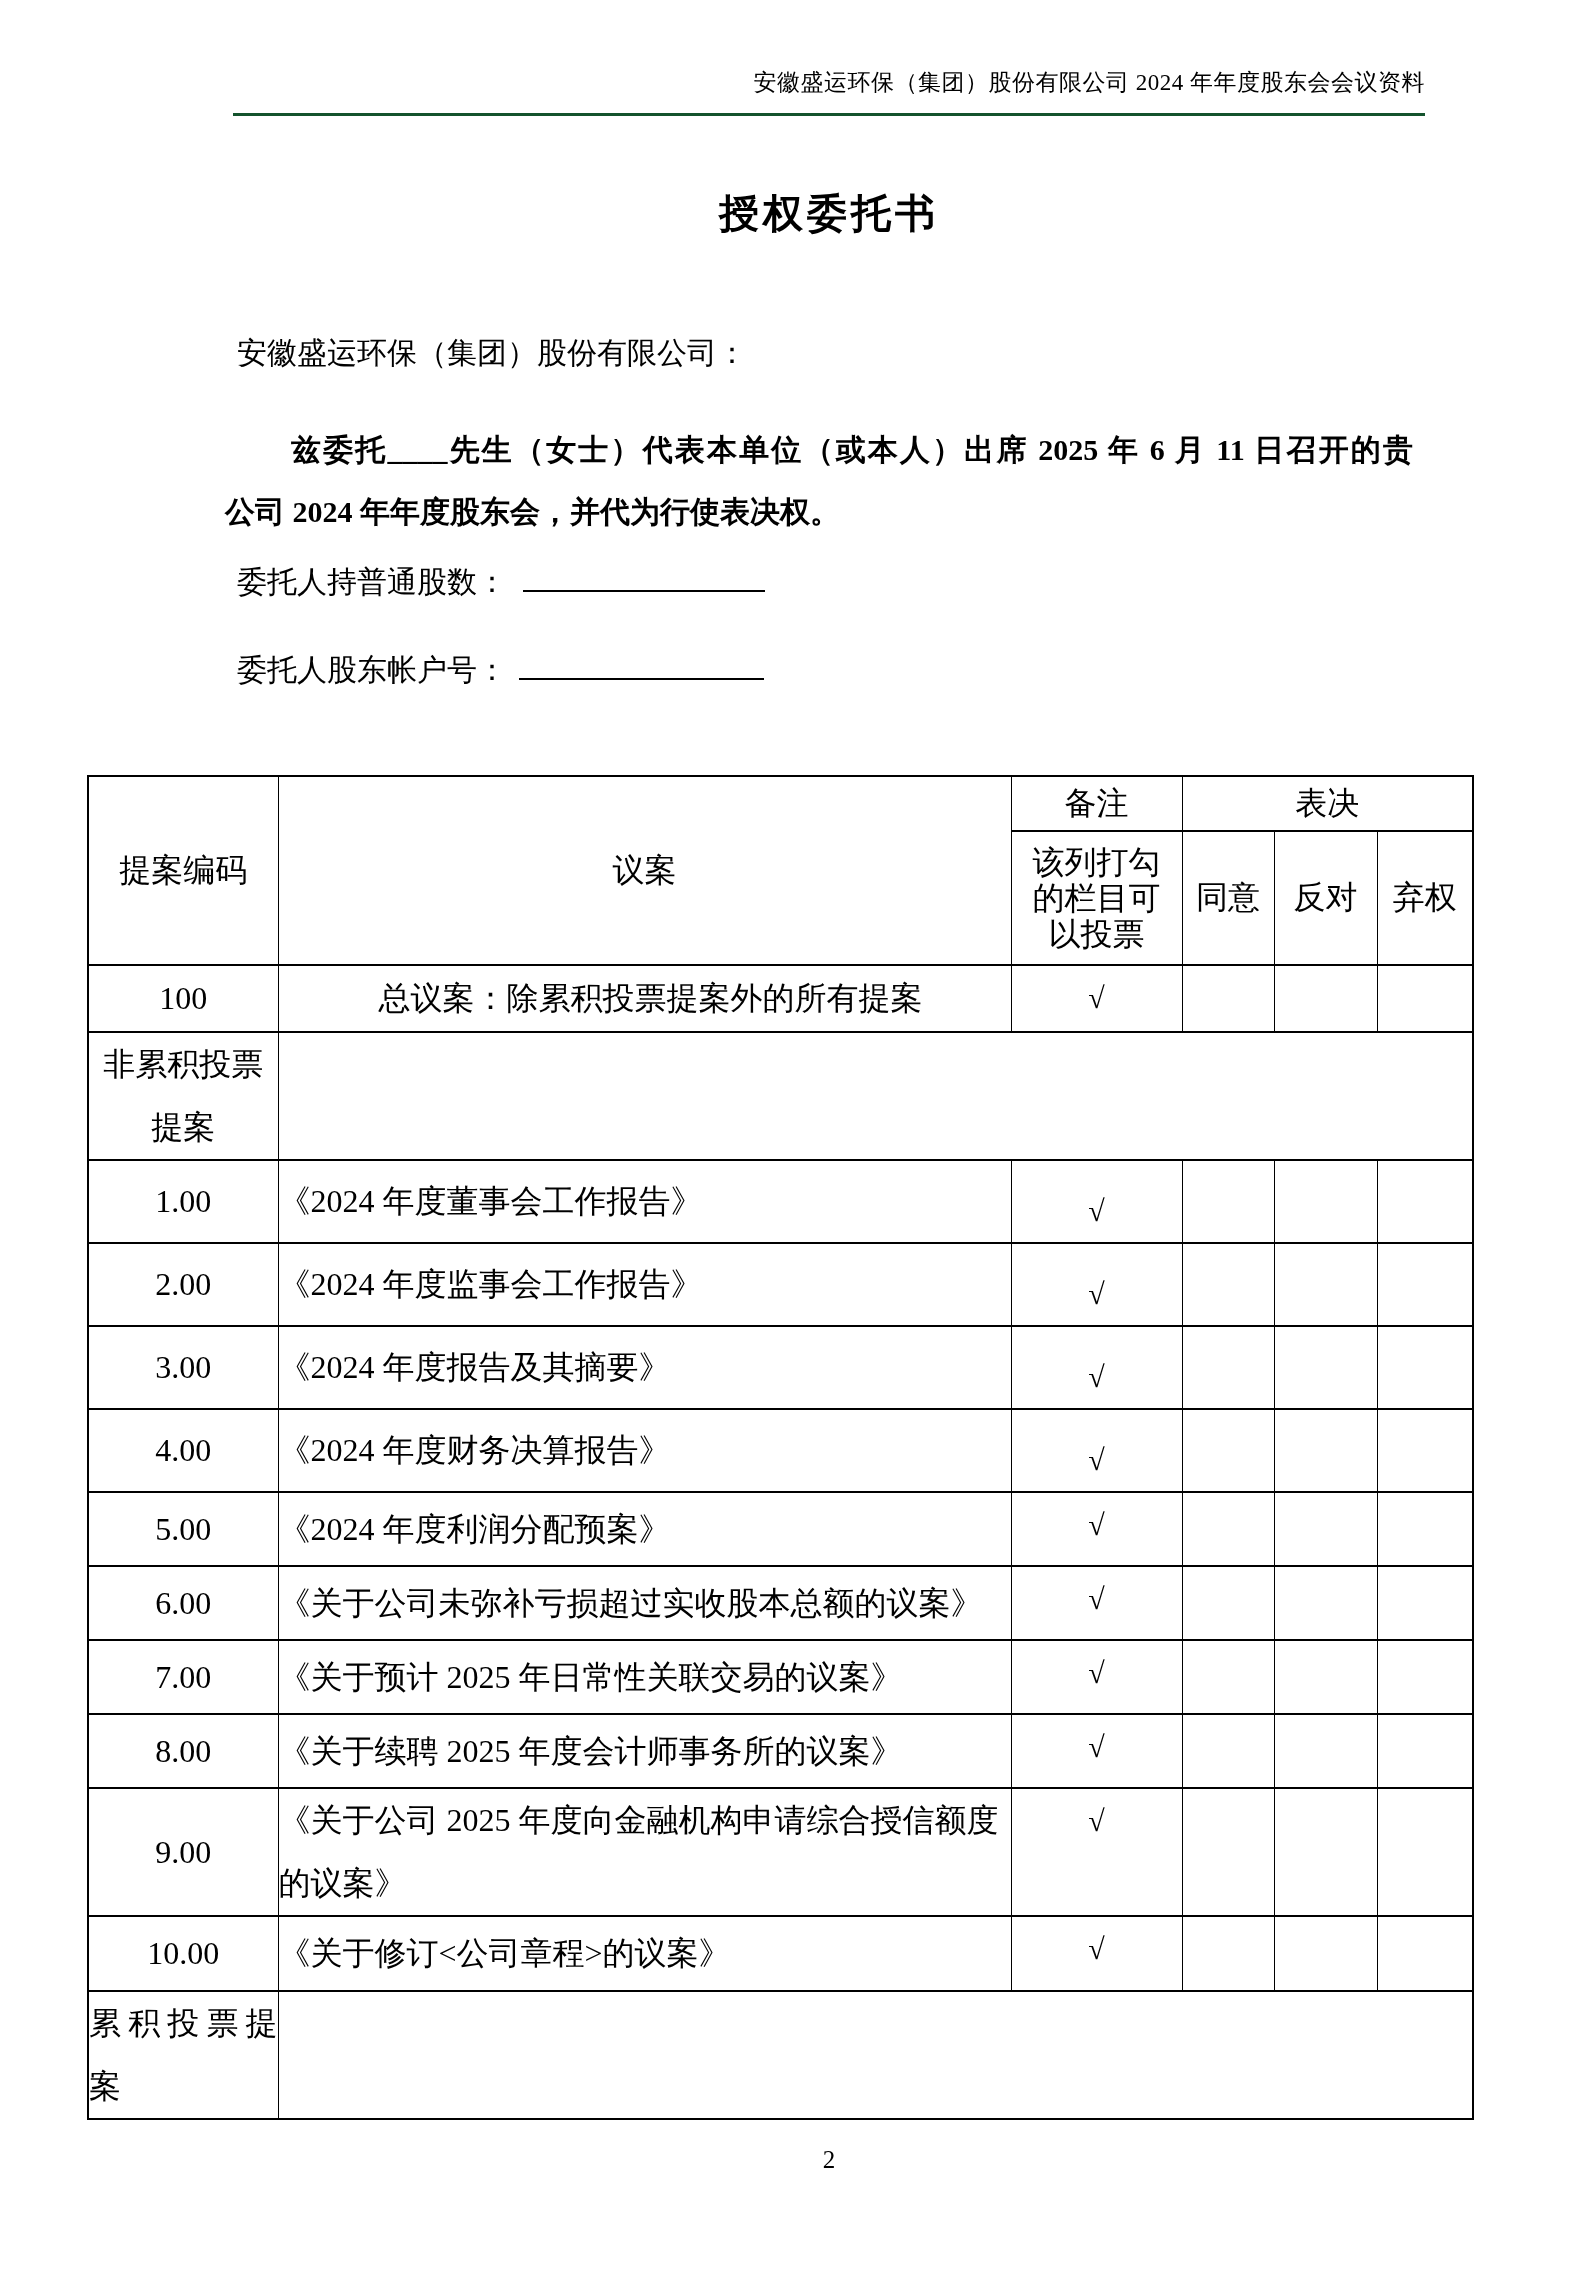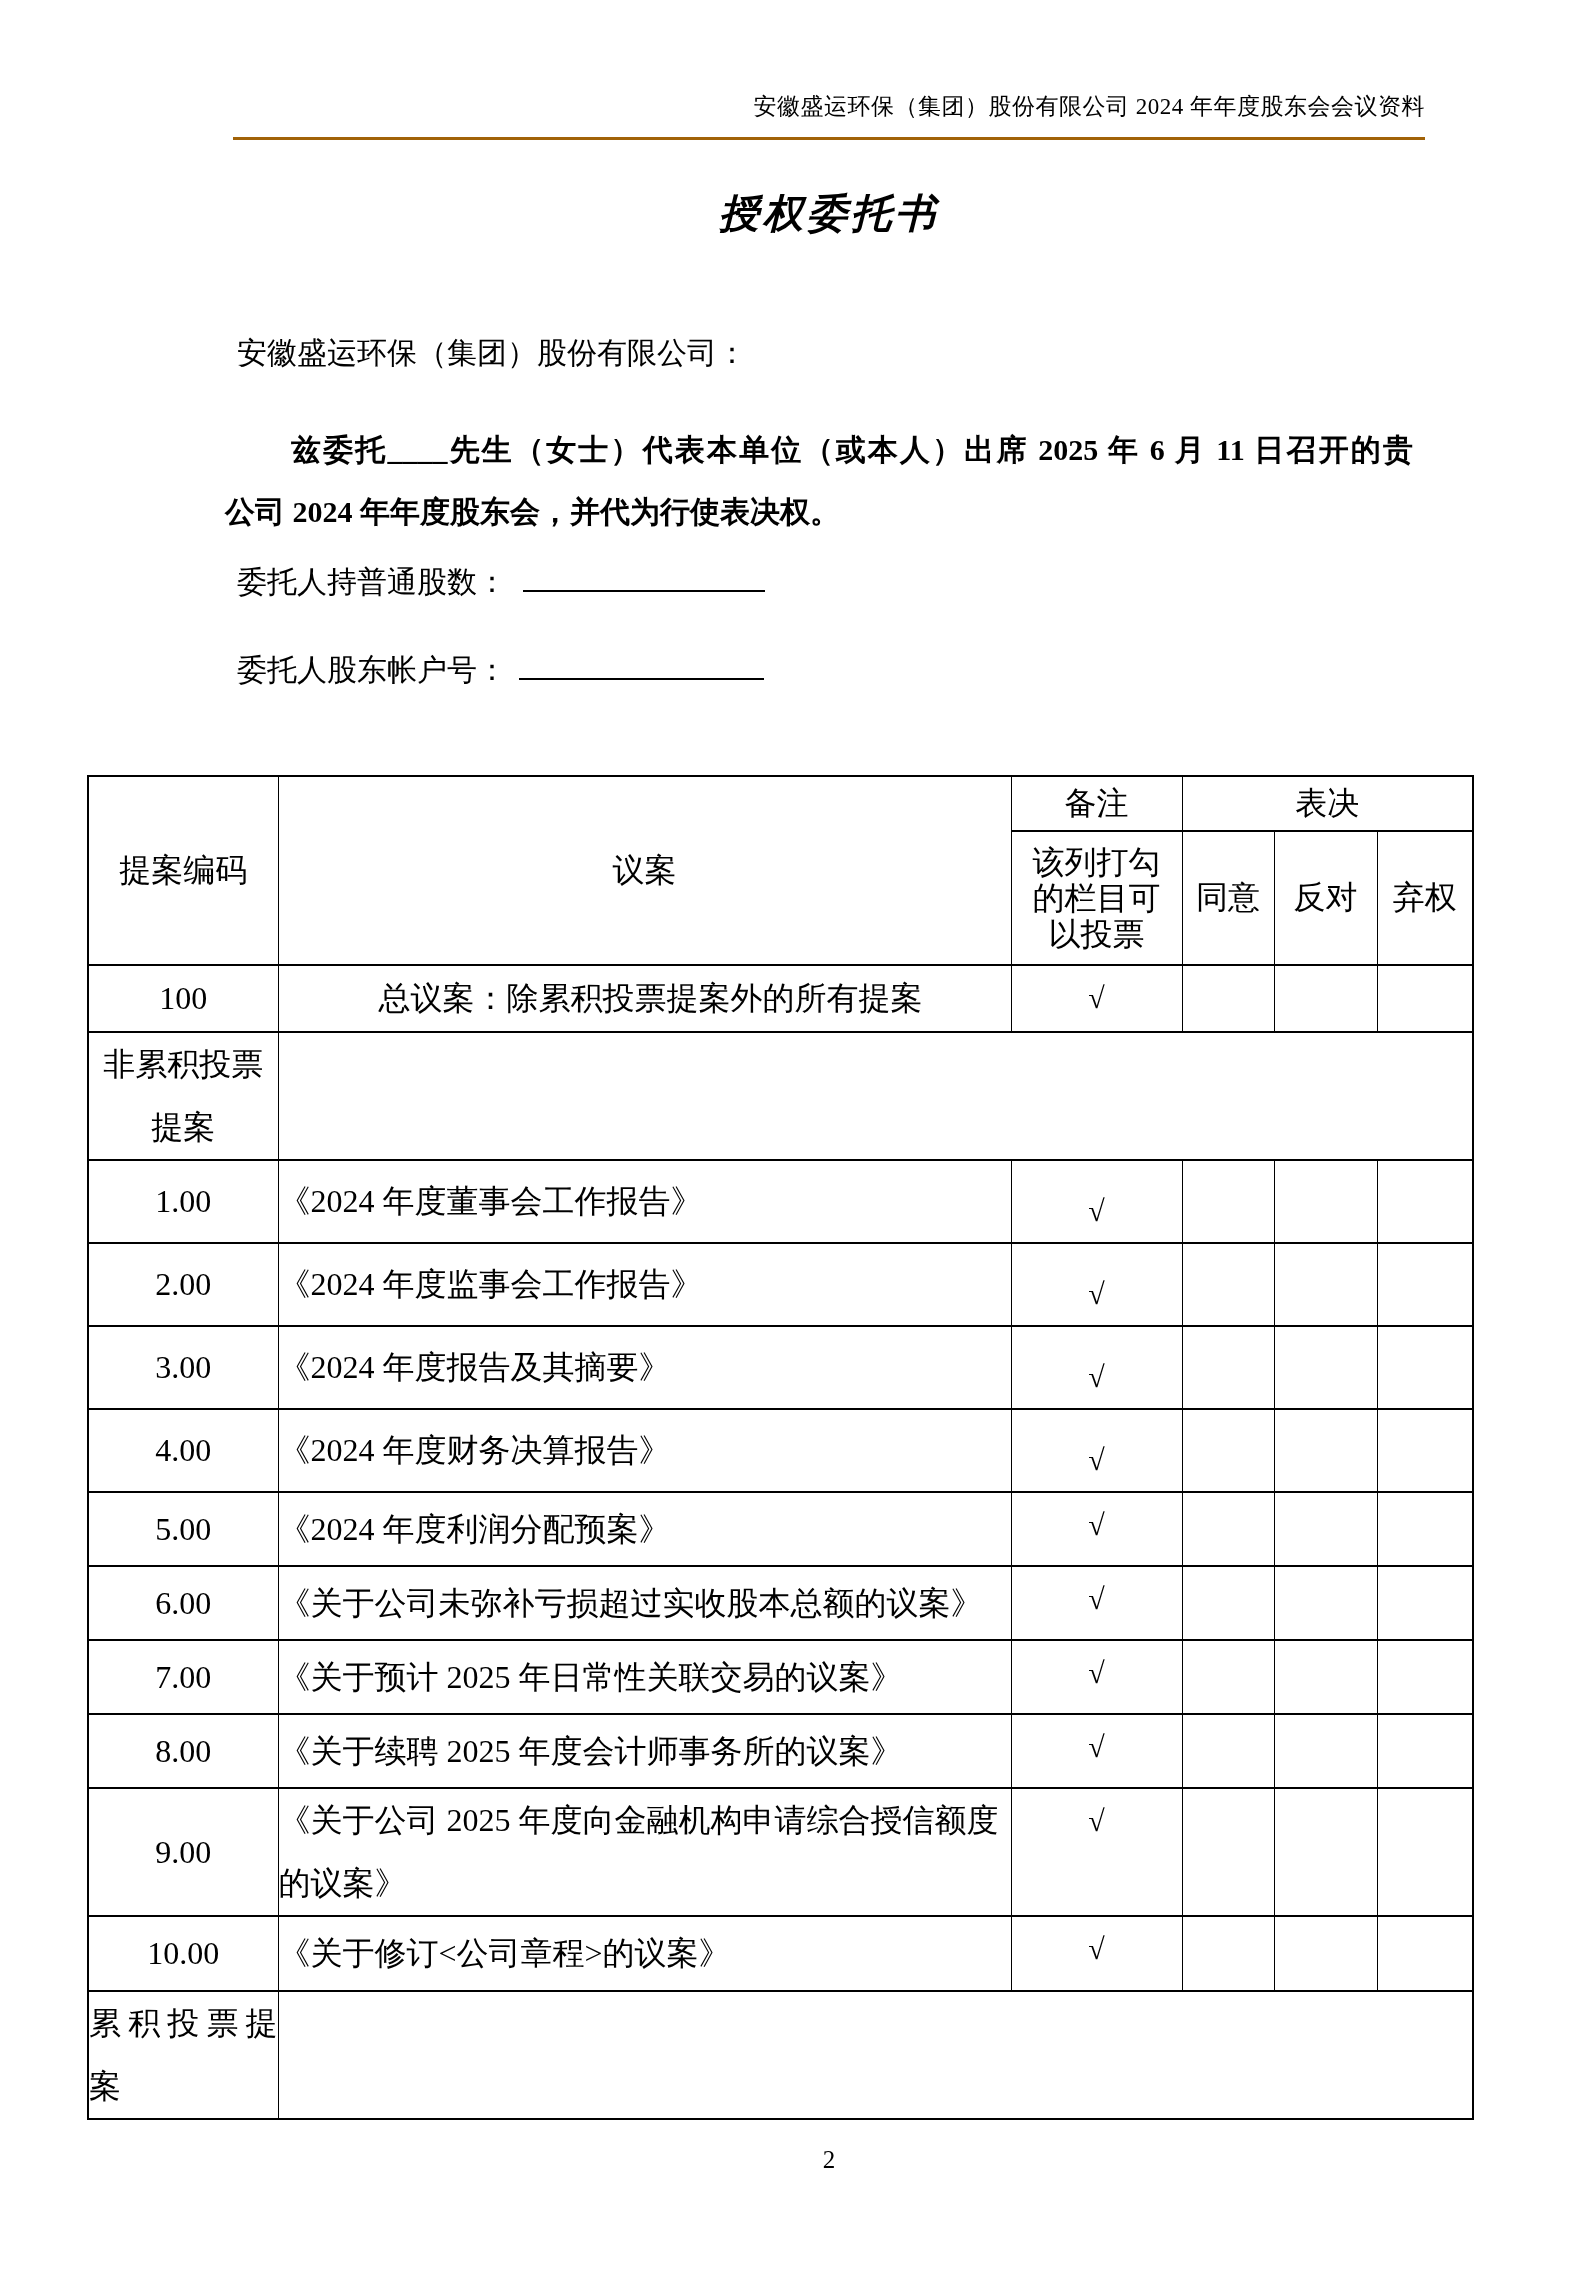--- a/index.html
+++ b/index.html
@@ -7,30 +7,30 @@
     position:relative;
     width:1586px;height:2269px;
     margin:0 auto;
     background:#ffffff;
     font-family:"Liberation Serif","DejaVu Serif",serif;
     color:#000;
     overflow:hidden;
   }
   
   .doc-header{
-    position:absolute;left:233px;top:92px;width:1192px;
+    position:absolute;left:233px;top:68px;width:1192px;
     text-align:right;font-size:23px;line-height:29px;
-    padding-bottom:16px;border-bottom:3px solid #a16207;
+    padding-bottom:16px;border-bottom:3px solid #14532d;
     letter-spacing:0.5px;
   }
   
   .doc-title{
     position:absolute;left:233px;top:190px;width:1192px;
     text-align:center;font-size:40px;font-weight:bold;
-    letter-spacing:4px;line-height:48px;font-style:italic;
+    letter-spacing:4px;line-height:48px;
   }
   .salutation{
     position:absolute;left:237px;top:336px;
     font-size:30px;line-height:34px;
   }
   .para-authorize{
     position:absolute;left:225px;top:419px;width:1188px;
     font-size:30px;line-height:62px;font-weight:bold;
   }
   .para-authorize .l1{

